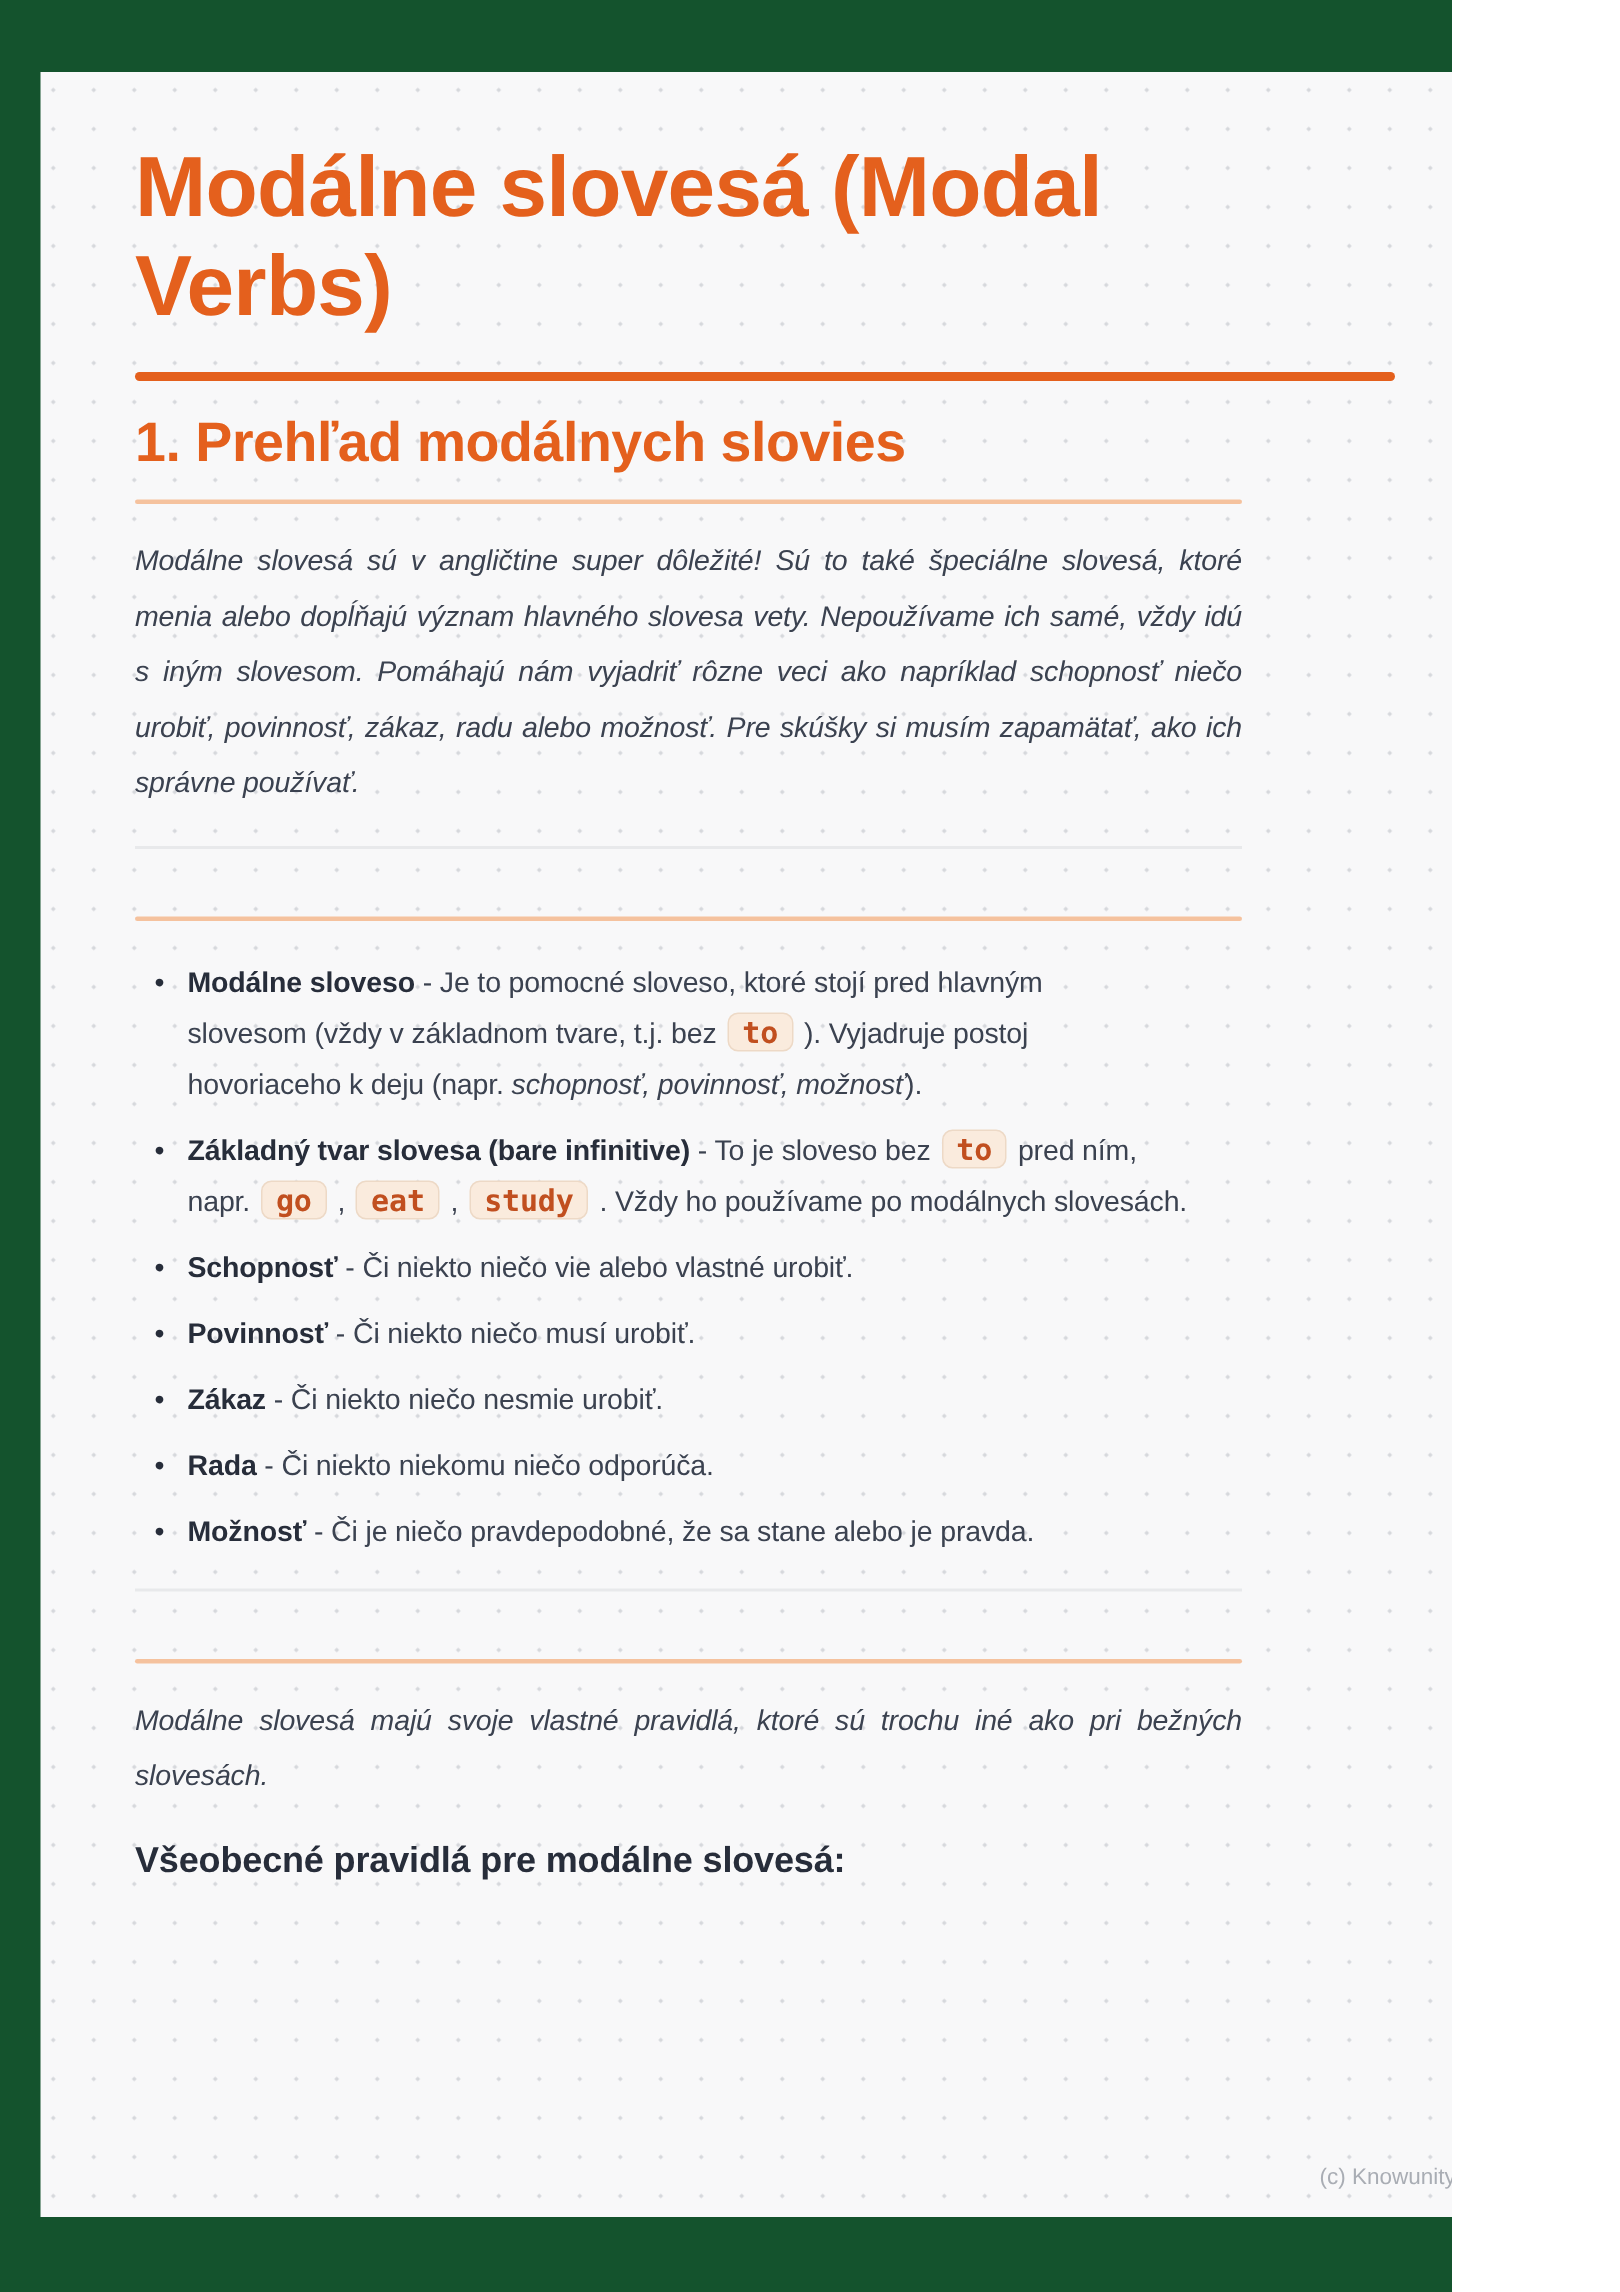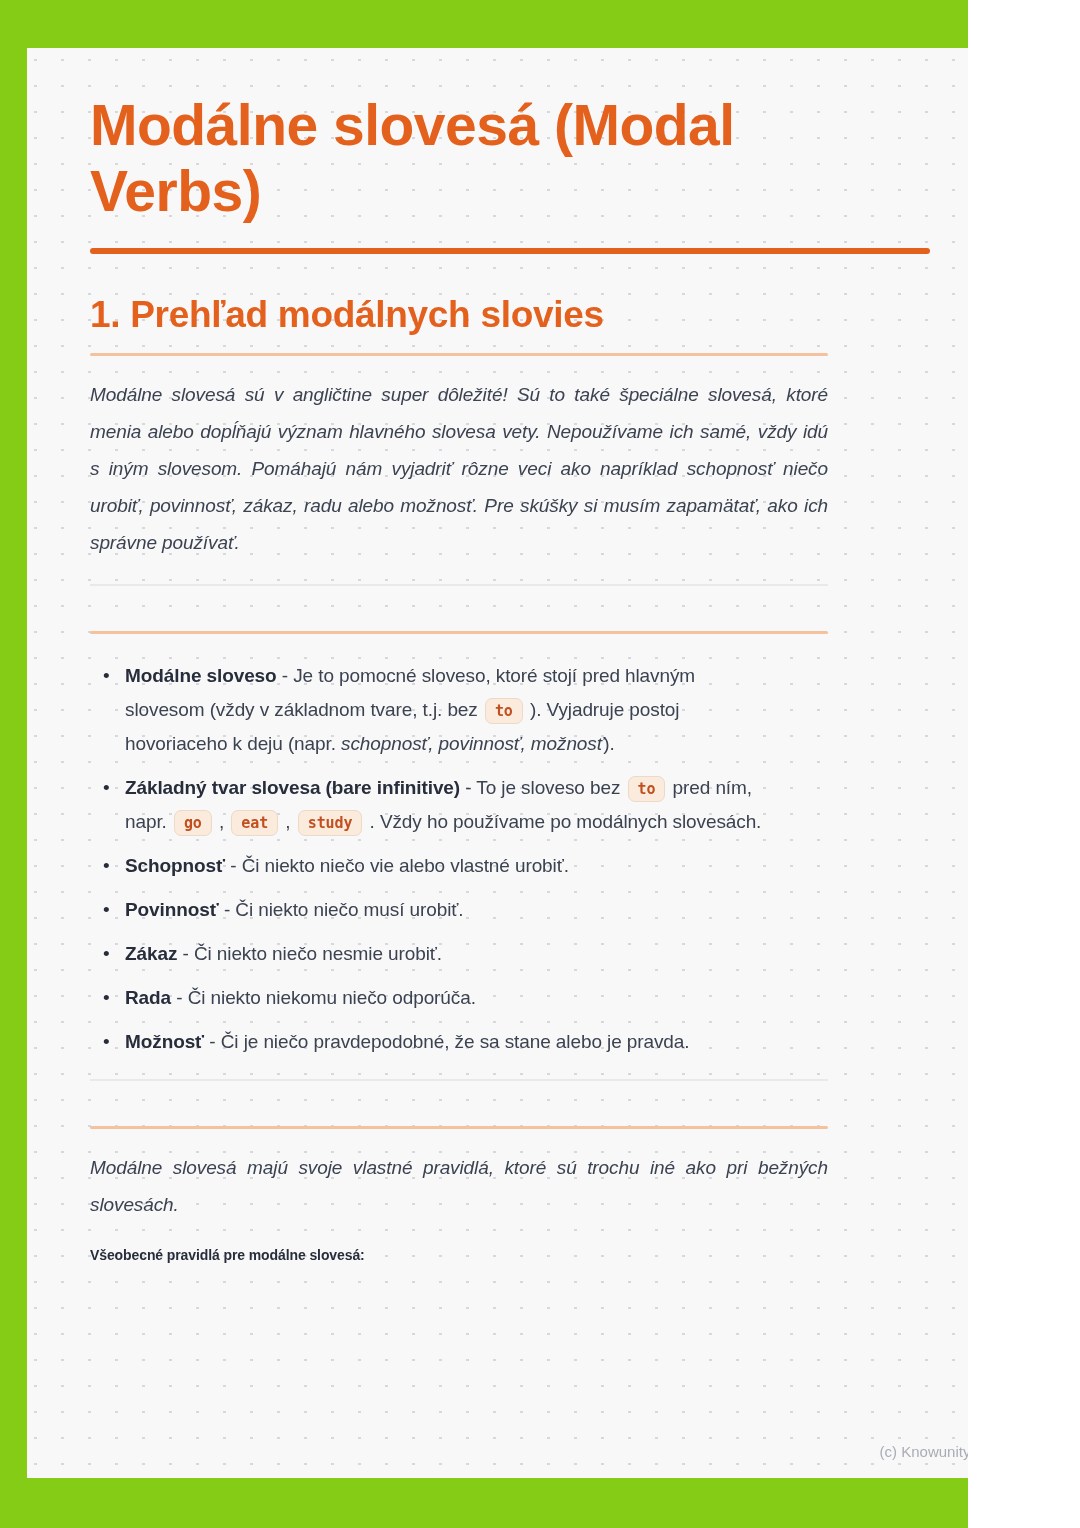--- a/index.html
+++ b/index.html
@@ -1,19 +1,19 @@
 <!DOCTYPE html>
 <html><head>
 <meta charset="utf-8">
 <style>
   html,body{margin:0;padding:0;background:#ffffff;}
   .canvas{
     position:relative;
     width:968px;height:1528px;
-    background:#84cc16;
+    background:#14532d;
     overflow:hidden;
     font-family:"Liberation Sans", sans-serif;
   }
   
   .sheet{
     position:absolute;
     left:27px;top:48px;
     width:1005px;height:1430px;
     background-color:#f8f8f9;
     background-image:radial-gradient(circle, #d6d8dc 1.3px, rgba(0,0,0,0) 1.4px);
@@ -48,21 +48,21 @@
     color:#e4601d;
   }
   .title-rule{
     margin-top:24px;
     width:840px;
     height:6px;
     border-radius:3px;
     background:#e4601d;
   }
   .section{margin:0;padding:0;}
-  .sec-1{margin-top:38px;}
+  .sec-1{margin-top:18px;}
   .sec-2{margin-top:45px;}
   .sec-3{margin-top:45px;}
   h2.sec-heading{
     margin:0;
     font-size:37px;
     line-height:1.25;
     font-weight:700;
     letter-spacing:-0.3px;
     color:#e4601d;
   }
@@ -112,34 +112,34 @@
   .b-body{
     flex:1;
     white-space:pre-wrap;
     letter-spacing:-0.1px;
   }
   .seg-b{font-weight:700;color:#272d3a;}
   .seg-i{font-style:italic;}
   code.chip{
     display:inline-block;
     font-family:"DejaVu Sans Mono", monospace;
-    font-size:15px;
+    font-size:20px;
     font-weight:700;
     line-height:20px;
     color:#c14f1f;
     background:#faebdd;
     border:1.5px solid #edd9c6;
     border-radius:7px;
     padding:2px 9px;
     margin:0 2px;
     vertical-align:baseline;
   }
   p.subheading{
     margin:24px 0 0 0;
-    font-size:14px;
+    font-size:24px;
     font-weight:700;
     color:#272d3a;
     letter-spacing:-0.1px;
   }
   .copyright{
     position:absolute;
     right:24px;
     top:1395px;
     font-size:15px;
     color:#a9adb4;

